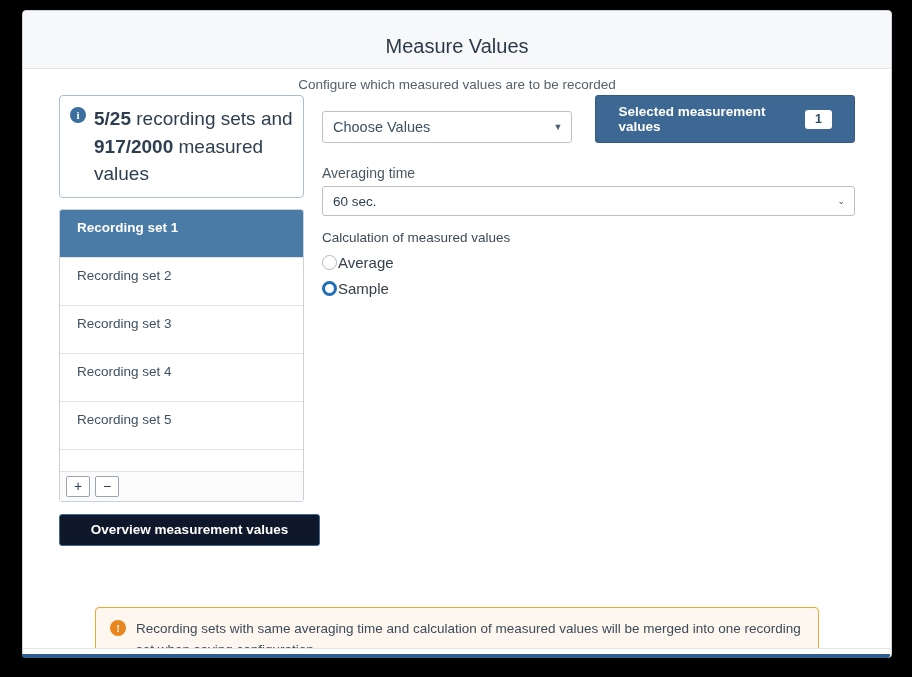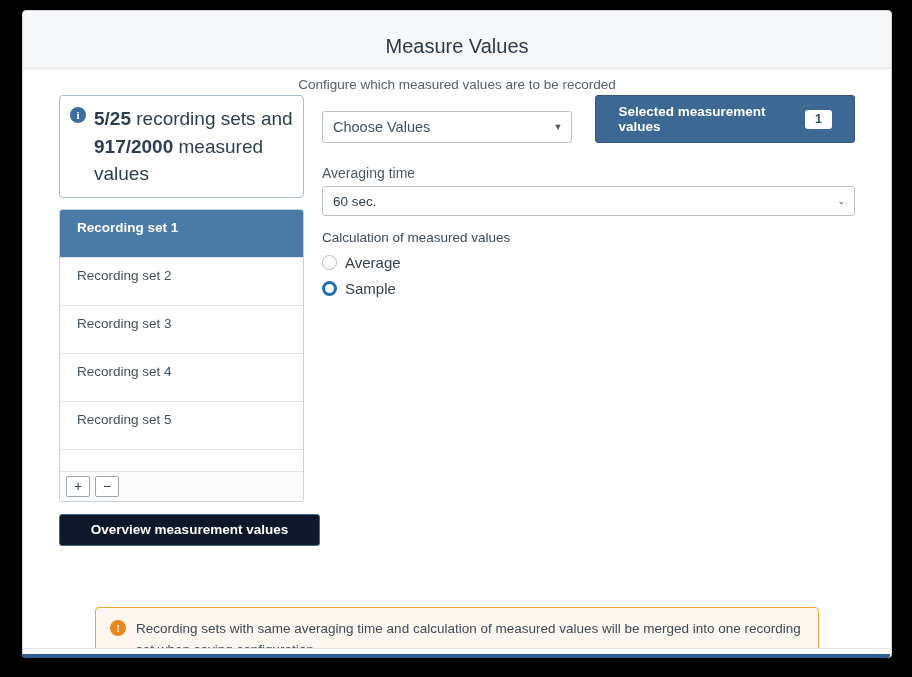--- a/index.html
+++ b/index.html
@@ -258,21 +258,21 @@
 
   .group-label {
     margin-top: 14px;
     font-size: 13.5px;
     color: #3d4a57;
   }
   .radio-row {
     margin-top: 9px;
     display: flex;
     align-items: center;
-    gap: 8px;
+    gap: 1px;
     cursor: pointer;
   }
   .radio {
     width: 15px;
     height: 15px;
     border-radius: 50%;
     border: 1px solid #b0b9c2;
     background: #fff;
     box-sizing: border-box;
     flex: 0 0 15px;

